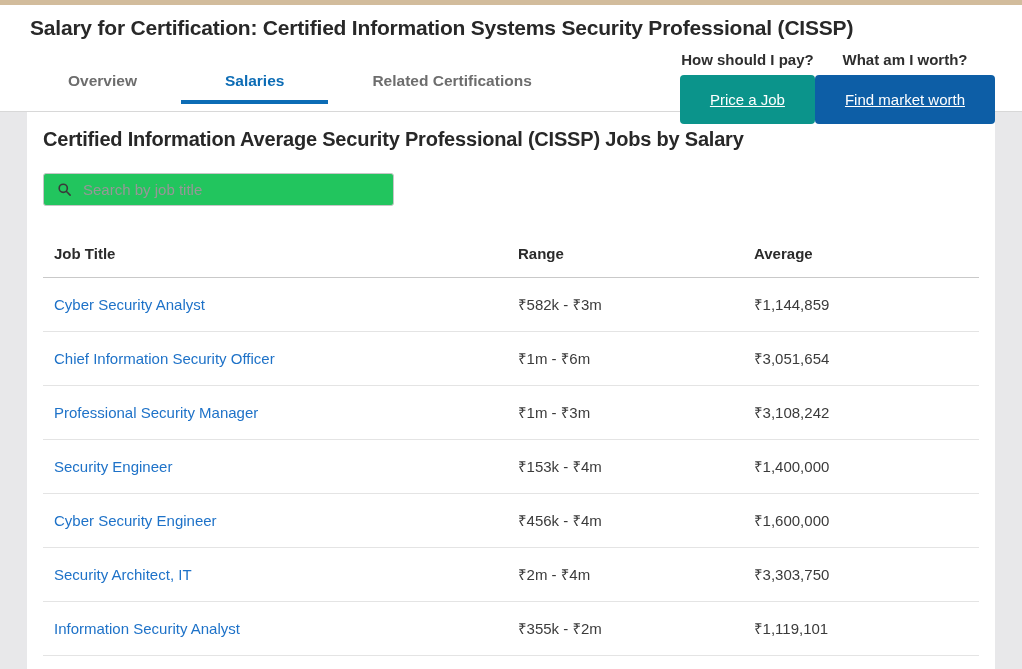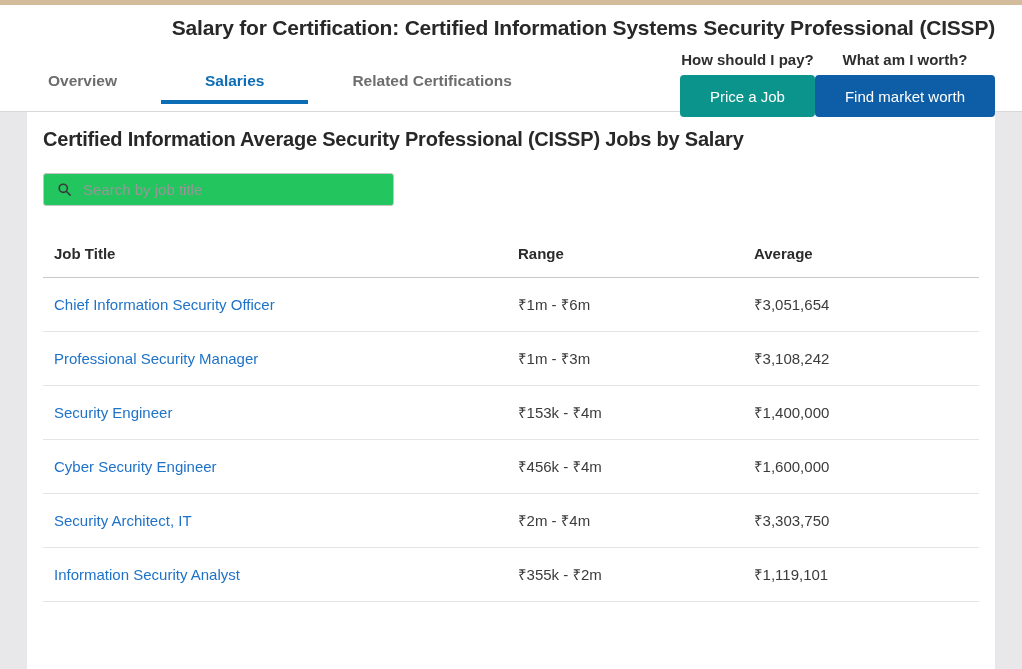--- a/index.html
+++ b/index.html
@@ -11,34 +11,33 @@
     overflow: hidden;
     position: relative;
   }
   .topbar { height: 5px; background: #d2bc9c; }
 
   header { position: relative; height: 106px; padding: 0 27px 0 30px; }
   h1 {
     margin: 0; padding-top: 11px;
     font-size: 21px; font-weight: bold; color: #282828;
     letter-spacing: -0.2px;
-    text-align: right;
   }
   .actions { position: absolute; top: 46px; right: 27px; display: flex; }
   .action-group { display: flex; flex-direction: column; align-items: center; }
   .action-label { font-size: 15px; font-weight: bold; color: #2e2e2e; line-height: 17px; margin-bottom: 7px; white-space: nowrap; }
   .btn {
-    height: 42px; border: none; border-radius: 4px;
+    height: 49px; border: none; border-radius: 4px;
     color: #ffffff; font-size: 15px; font-family: inherit;
-    padding: 0 30px; cursor: pointer; width: 100%; white-space: nowrap;
+    padding: 0 30px; cursor: pointer; width: 100%; white-space: nowrap; text-decoration: underline;
   }
   .btn-teal { background: #0b948b; min-width: 133px; }
   .btn-navy { background: #0d5ea6; min-width: 155px; }
 
-  .tabs { position: absolute; bottom: 7px; left: 4px; display: flex; }
+  .tabs { position: absolute; bottom: 7px; left: 24px; display: flex; }
   .tab {
     padding: 9px 44px 10px;
     font-size: 15.5px; font-weight: bold; color: #6d6d6d;
     border-bottom: 4px solid transparent;
     cursor: pointer; white-space: nowrap;
   }
   .tab.active { color: #0c6cb5; border-bottom-color: #0c6cb5; }
 
   .header-divider { height: 1px; background: #d8d8d8; }
 
@@ -118,20 +117,25 @@
     <table>
       <thead>
         <tr>
           <th class="col-job">Job Title</th>
           <th class="col-range">Range</th>
           <th class="col-avg">Average</th>
         </tr>
       </thead>
       <tbody id="table-body">
           <tr>
+            <td><a href="#">Cyber Security Analyst</a></td>
+            <td>₹582k - ₹3m</td>
+            <td>₹1,144,859</td>
+          </tr>
+          <tr>
             <td><a href="#">Chief Information Security Officer</a></td>
             <td>₹1m - ₹6m</td>
             <td>₹3,051,654</td>
           </tr>
           <tr>
             <td><a href="#">Professional Security Manager</a></td>
             <td>₹1m - ₹3m</td>
             <td>₹3,108,242</td>
           </tr>
           <tr>

